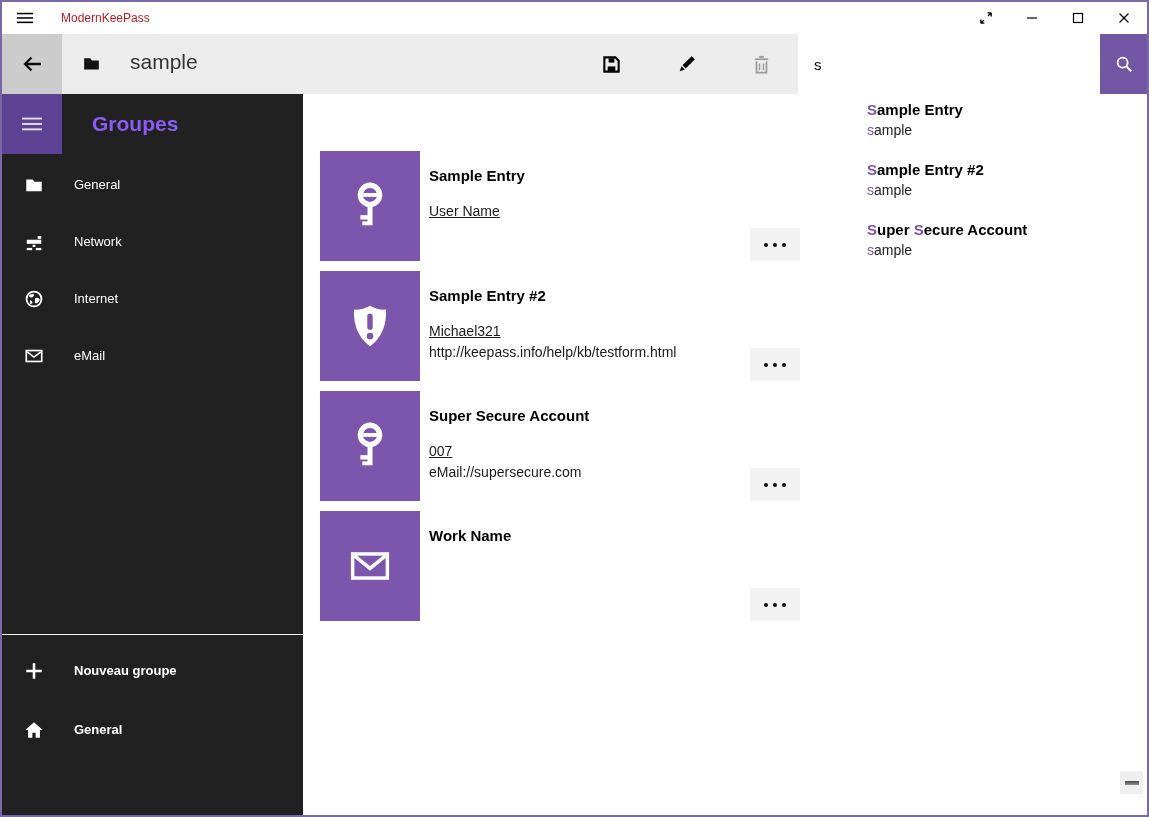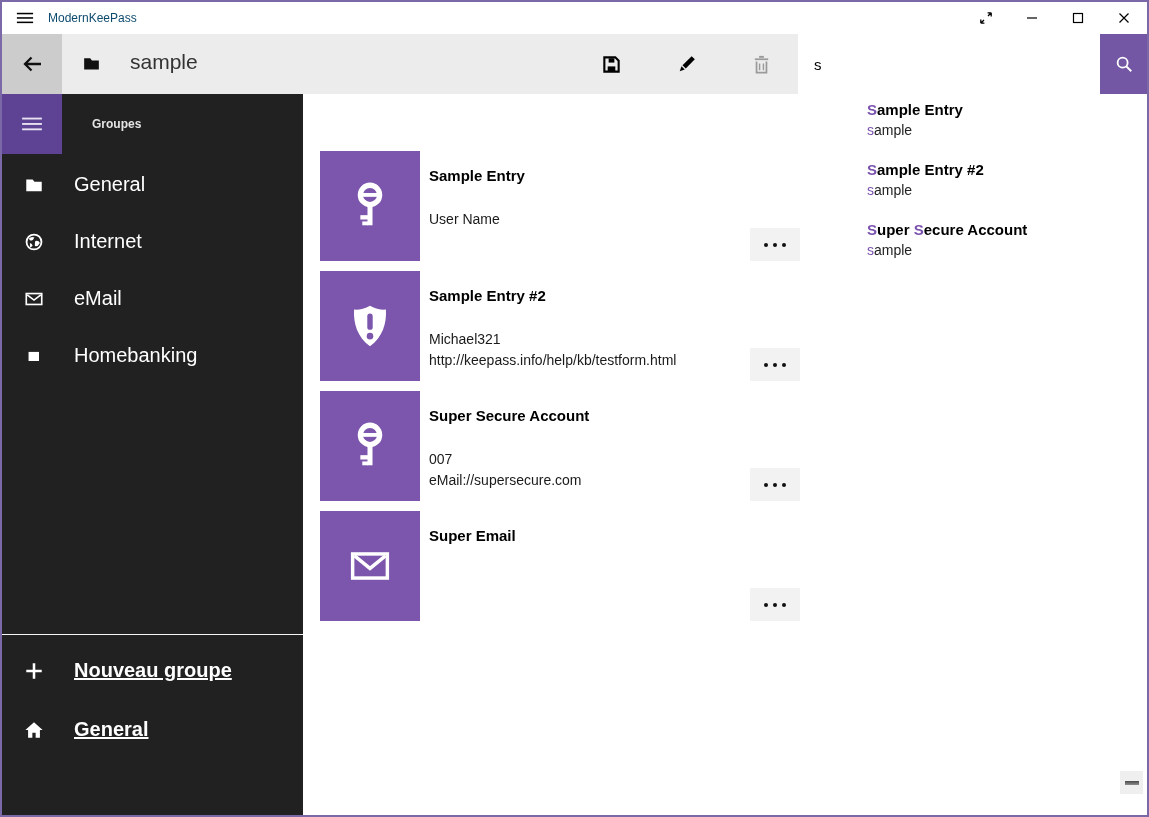--- a/index.html
+++ b/index.html
@@ -10,58 +10,58 @@
     --window-border:#7B68A6;
   }
   *{box-sizing:border-box;}
   html,body{margin:0;padding:0;background:#d9d9d9;}
   body{font-family:"Liberation Sans",sans-serif;}
   .window{position:relative;width:1149px;height:817px;border:2px solid var(--window-border);background:#fff;overflow:hidden;}
 
   
   .titlebar{position:absolute;top:0;left:0;right:0;height:32px;background:#fff;display:flex;align-items:center;}
   .tb-hamburger{width:46px;height:32px;border:none;background:none;color:#000;display:flex;align-items:center;justify-content:center;padding:0;}
-  .tb-title{font-size:12px;color:#0c4a6e;}
+  .tb-title{font-size:12px;color:#b91c1c;margin-left:13px;}
   .window-controls{margin-left:auto;display:flex;height:100%;}
   .wc-btn{width:46px;height:32px;border:none;background:none;color:#000;display:flex;align-items:center;justify-content:center;padding:0;}
 
   
   .appbar{position:absolute;top:32px;left:0;right:0;height:60px;background:#ececec;}
   .back-btn{position:absolute;left:0;top:0;width:60px;height:60px;border:none;background:#cccccc;color:#111;display:flex;align-items:center;justify-content:center;padding:0;}
   .db-icon{position:absolute;left:80px;top:20px;color:#111;}
   .db-title{position:absolute;left:128px;top:16px;font-size:21px;color:#333;font-weight:normal;}
   .appbar-commands{position:absolute;left:572px;top:0;height:60px;display:flex;}
   .cmd-btn{width:75px;height:60px;border:none;background:none;color:#000;display:flex;align-items:center;justify-content:center;padding:0;}
   .cmd-btn.disabled{color:#9a9a9a;}
   .search-box{position:absolute;right:47px;top:0;width:302px;height:60px;background:#fff;}
   .search-input{position:absolute;left:14px;top:0;width:275px;height:100%;border:none;outline:none;background:transparent;font-size:15px;color:#000;font-family:"Liberation Sans",sans-serif;}
   .search-btn{position:absolute;right:0;top:0;width:47px;height:60px;border:none;background:var(--accent-button);color:#fff;display:flex;align-items:center;justify-content:center;padding:0;}
 
   
   .sidebar{position:absolute;top:92px;left:0;width:301px;bottom:0;background:#212121;color:#fff;}
   .nav-hamburger{position:absolute;left:0;top:0;width:60px;height:60px;border:none;background:var(--accent-dark);color:#e8e2f2;display:flex;align-items:center;justify-content:center;padding:0;}
-  .sidebar-header{position:absolute;left:90px;top:0;height:60px;display:flex;align-items:center;font-size:12px;font-weight:bold;color:#e5e5e5;}
+  .sidebar-header{position:absolute;left:90px;top:0;height:60px;display:flex;align-items:center;font-size:21px;font-weight:bold;color:#8b5cf6;}
   .group-list{position:absolute;top:62px;left:0;right:0;}
   .nav-item{height:57px;display:flex;align-items:center;cursor:default;}
-  .cmd-list .nav-item{height:59px;text-decoration:underline;}
+  .cmd-list .nav-item{height:59px;}
   .nav-icon{width:20px;height:20px;margin-left:22px;flex:none;color:#fff;}
-  .item-label{margin-left:30px;font-size:20px;color:#fff;}
+  .item-label{margin-left:30px;font-size:13px;color:#fff;}
   .cmd-list .item-label{font-weight:bold;}
   .sidebar-divider{position:absolute;top:540px;left:0;right:0;height:1px;background:#f5f5f5;}
   .cmd-list{position:absolute;top:547px;left:0;right:0;}
 
   
   .content{position:absolute;top:92px;left:301px;right:0;bottom:0;background:#fff;}
   .entry-list{position:absolute;left:17px;top:57px;}
   .entry-row{position:relative;width:480px;height:110px;margin-bottom:10px;}
   .entry-tile{position:absolute;left:0;top:0;width:100px;height:110px;background:var(--accent-tile);color:#fff;display:flex;align-items:center;justify-content:center;}
   .entry-text{position:absolute;left:109px;top:0;width:330px;}
   .entry-title{margin-top:16px;font-size:15px;font-weight:bold;color:#000;line-height:18px;}
   .entry-line{font-size:14px;color:#1a1a1a;line-height:21px;}
-  .entry-line.first{margin-top:24px;}
+  .entry-line.first{margin-top:16px;text-decoration:underline;}
   .more-btn{position:absolute;right:0;bottom:0;width:50px;height:33px;border:none;background:#f2f2f2;display:flex;align-items:center;justify-content:center;padding:0;}
   .more-btn i{display:inline-block;width:4px;height:4px;border-radius:50%;background:#111;margin:0 2.5px;}
 
   .suggestions{position:absolute;left:564px;top:6px;width:280px;}
   .sug-item{height:40px;margin-bottom:20px;cursor:default;}
   .sug-title{font-size:15px;font-weight:bold;color:#000;line-height:20px;}
   .sug-sub{font-size:14px;color:#222;line-height:20px;}
   .hl{color:var(--hl);}
 
   .zoom-out-btn{position:absolute;right:4px;bottom:21px;width:23px;height:23px;border:none;background:#efefef;display:flex;align-items:center;justify-content:center;padding:0;}
@@ -250,41 +250,41 @@
     <div class="sidebar-header">Groupes</div>
     <div class="group-list" id="group-list">
   <div class="nav-item">
     <svg class="icon nav-icon">
             <use href="#sym-folder"></use>
           </svg>
     <span class="item-label">General</span>
   </div>
 
 
+  <div class="nav-item">
+    <svg class="icon nav-icon">
+            <use href="#sym-network"></use>
+          </svg>
+    <span class="item-label">Network</span>
+  </div>
 
   <div class="nav-item">
     <svg class="icon nav-icon">
             <use href="#sym-globe"></use>
           </svg>
     <span class="item-label">Internet</span>
   </div>
 
   <div class="nav-item">
     <svg class="icon nav-icon">
             <use href="#sym-mail"></use>
           </svg>
     <span class="item-label">eMail</span>
   </div>
 
-  <div class="nav-item">
-    <svg class="icon nav-icon">
-            <use href="#sym-square"></use>
-          </svg>
-    <span class="item-label">Homebanking</span>
-  </div>
 </div>
     <div class="sidebar-divider"></div>
     <div class="cmd-list" id="command-list">
   <div class="nav-item">
     <svg class="icon nav-icon">
             <use href="#sym-plus"></use>
           </svg>
     <span class="item-label">Nouveau groupe</span>
   </div>
 
@@ -353,21 +353,21 @@
           </button>
   </div>
 
   <div class="entry-row">
     <div class="entry-tile">
       <svg class="icon entry-icon" width="54" height="54">
               <use href="#sym-mail-lg"></use>
             </svg>
     </div>
     <div class="entry-text">
-      <div class="entry-title">Super Email</div>
+      <div class="entry-title">Work Name</div>
 
     </div>
     <button class="more-btn">
             <i></i>
             <i></i>
             <i></i>
           </button>
   </div>
 </div>
     <div class="suggestions" id="suggestion-list">

